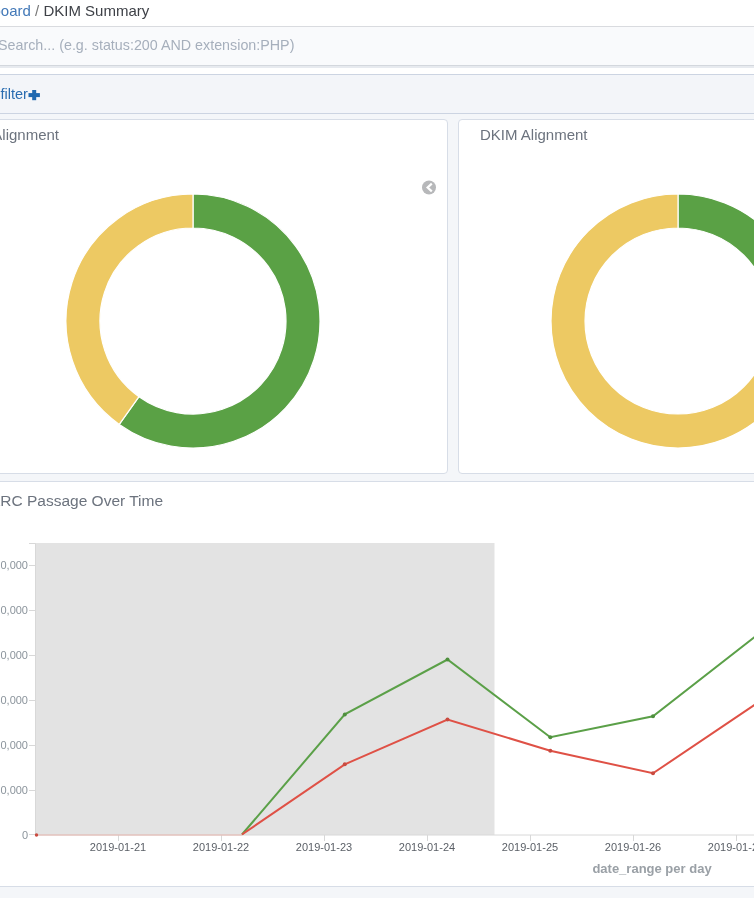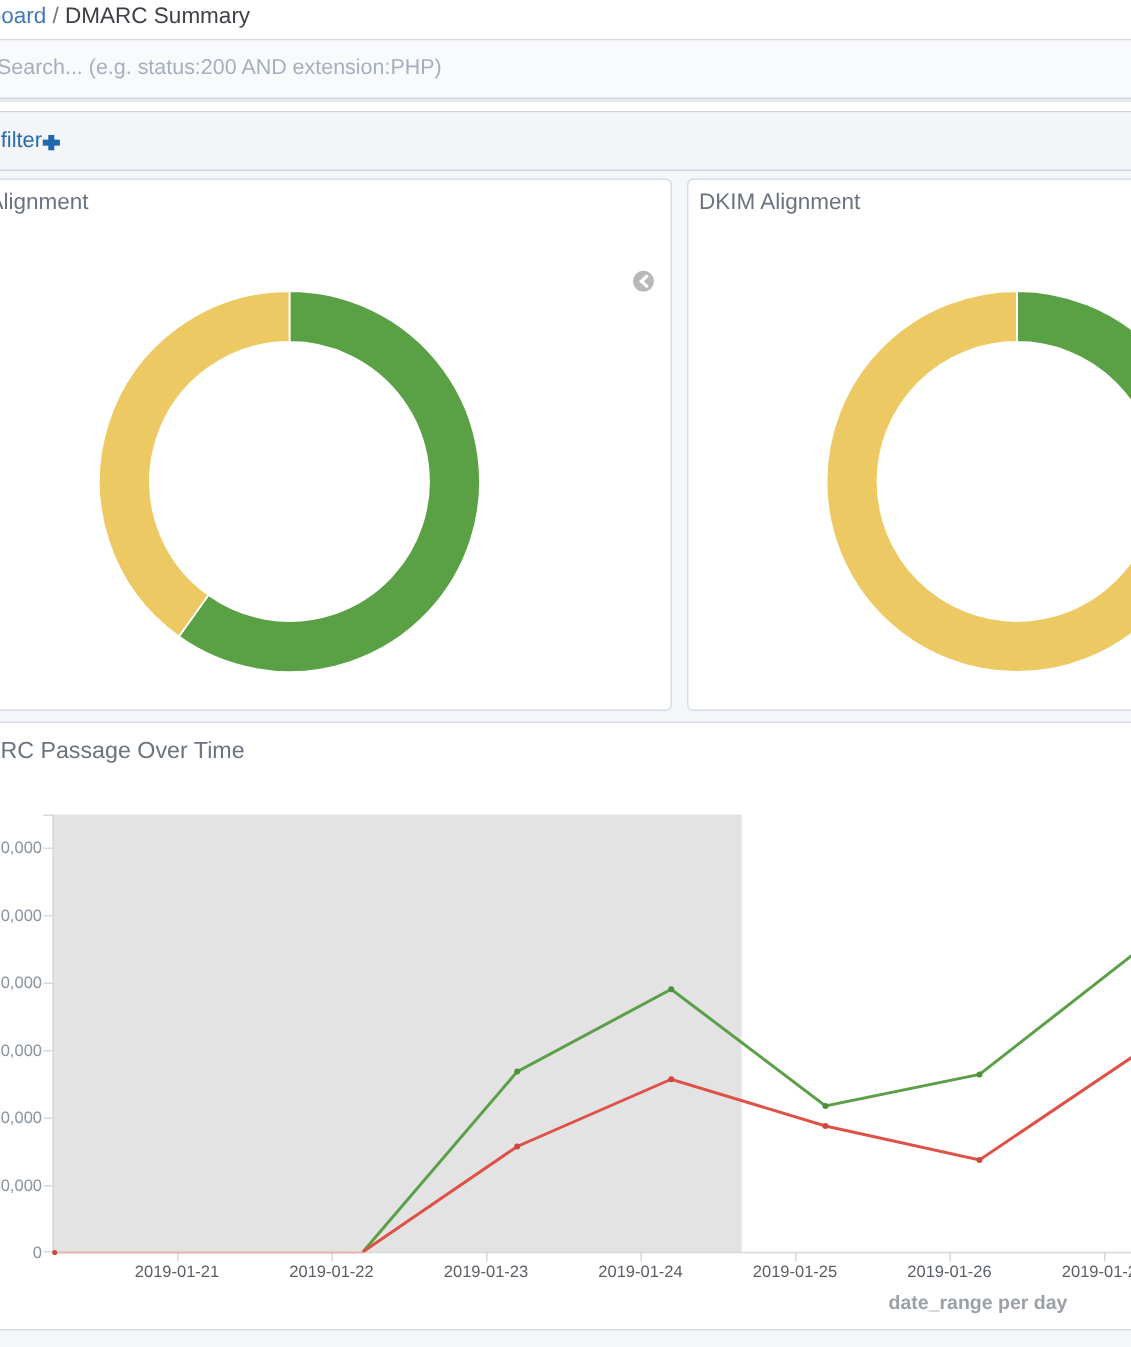--- a/index.html
+++ b/index.html
@@ -7,38 +7,38 @@
   body { font-family:"Liberation Sans", sans-serif; background:#fff; position:relative; }
   .abs { position:absolute; }
 </style>
 </head>
 <body>
 
 <div class="abs" style="left:0;top:113px;width:754px;height:785px;background:#f4f6f9;"></div>
 
 <div class="abs" style="left:0;top:0;width:754px;height:25.5px;background:#fff;"></div>
 <div class="abs" style="left:0;top:25.5px;width:754px;height:1px;background:#d9dbdf;"></div>
-<div class="abs" style="left:-42.5px;top:1.5px;width:500px;font-size:15px;white-space:pre;color:#3e4147;"><span style="color:#4379b8;">Dashboard</span><span style="color:#777;"> / </span><span>DMARC Summary</span></div>
+<div class="abs" style="left:-42.5px;top:1.5px;width:500px;font-size:15px;white-space:pre;color:#3e4147;"><span style="color:#4379b8;">Dashboard</span><span style="color:#777;"> / </span><span>DKIM Summary</span></div>
 
 <div class="abs" style="left:0;top:26.5px;width:754px;height:38px;background:#f9fafc;"></div>
 <div class="abs" style="left:0;top:64.5px;width:754px;height:1.5px;background:#d3d7dd;"></div>
 <div class="abs" style="left:0;top:66px;width:754px;height:1.5px;background:#e7eaef;"></div>
 <div class="abs" style="left:-2px;top:37.2px;font-size:14.3px;color:#a6afbc;white-space:pre;">Search... (e.g. status:200 AND extension:PHP)</div>
 
 <div class="abs" style="left:0;top:67.5px;width:754px;height:6.5px;background:#fff;"></div>
 
 <div class="abs" style="left:0;top:74px;width:754px;height:1px;background:#ccd4e2;"></div>
 <div class="abs" style="left:0;top:75px;width:754px;height:37.5px;background:#f3f5f9;"></div>
 <div class="abs" style="left:0;top:112.5px;width:754px;height:1px;background:#ccd4e2;"></div>
 <div class="abs" style="left:-41.4px;top:85.5px;font-size:14.5px;color:#2a6cb0;white-space:pre;">Add a filter </div>
 
 <div class="abs" style="left:-52px;top:119px;width:499.5px;height:354.5px;background:#fff;border:1px solid #d7dde7;border-radius:4px;"></div>
 <div class="abs" style="left:458px;top:119px;width:499.5px;height:354.5px;background:#fff;border:1px solid #d7dde7;border-radius:4px;"></div>
 <div class="abs" style="left:-40.2px;top:126px;font-size:15px;color:#6c737e;white-space:pre;">SPF Alignment</div>
-<div class="abs" style="left:466px;top:126px;font-size:15px;color:#6c737e;white-space:pre;">DKIM Alignment</div>
+<div class="abs" style="left:480px;top:126px;font-size:15px;color:#6c737e;white-space:pre;">DKIM Alignment</div>
 
 <div class="abs" style="left:-52px;top:480.5px;width:1450px;height:406px;background:#fff;border:1px solid #d7dde7;border-radius:4px;"></div>
 <div class="abs" style="left:-34.2px;top:492.3px;font-size:15.5px;color:#6c737e;white-space:pre;">DMARC Passage Over Time</div>
 
 <svg class="abs" style="left:0;top:0;" width="754" height="898" viewBox="0 0 754 898">
 
   <g fill="#1e68b0">
     <rect x="28.5" y="93.1" width="11.4" height="4"></rect>
     <rect x="32.2" y="90" width="4" height="10.2"></rect>
   </g>

